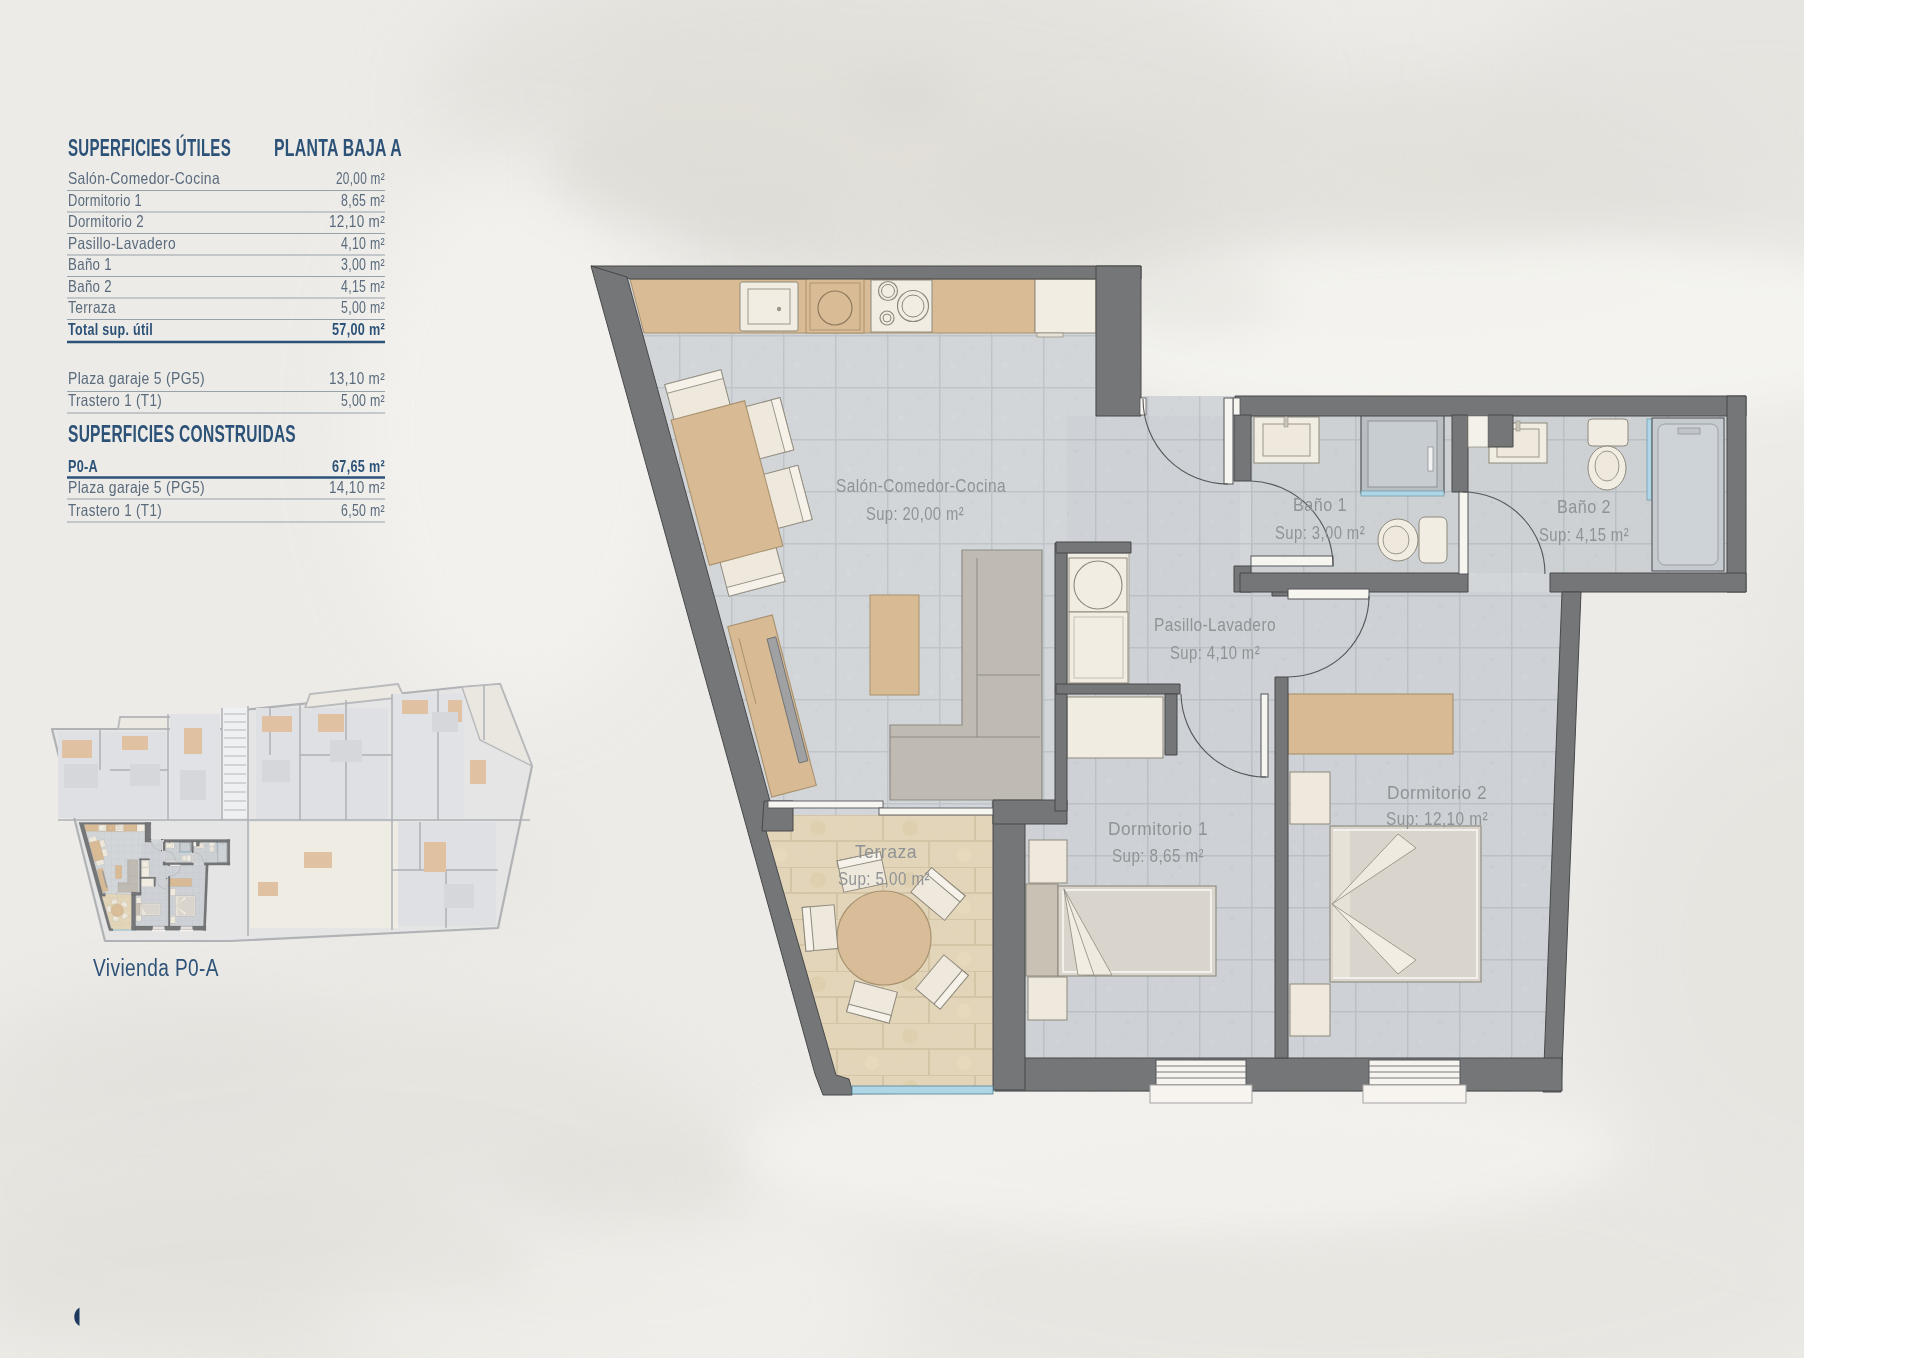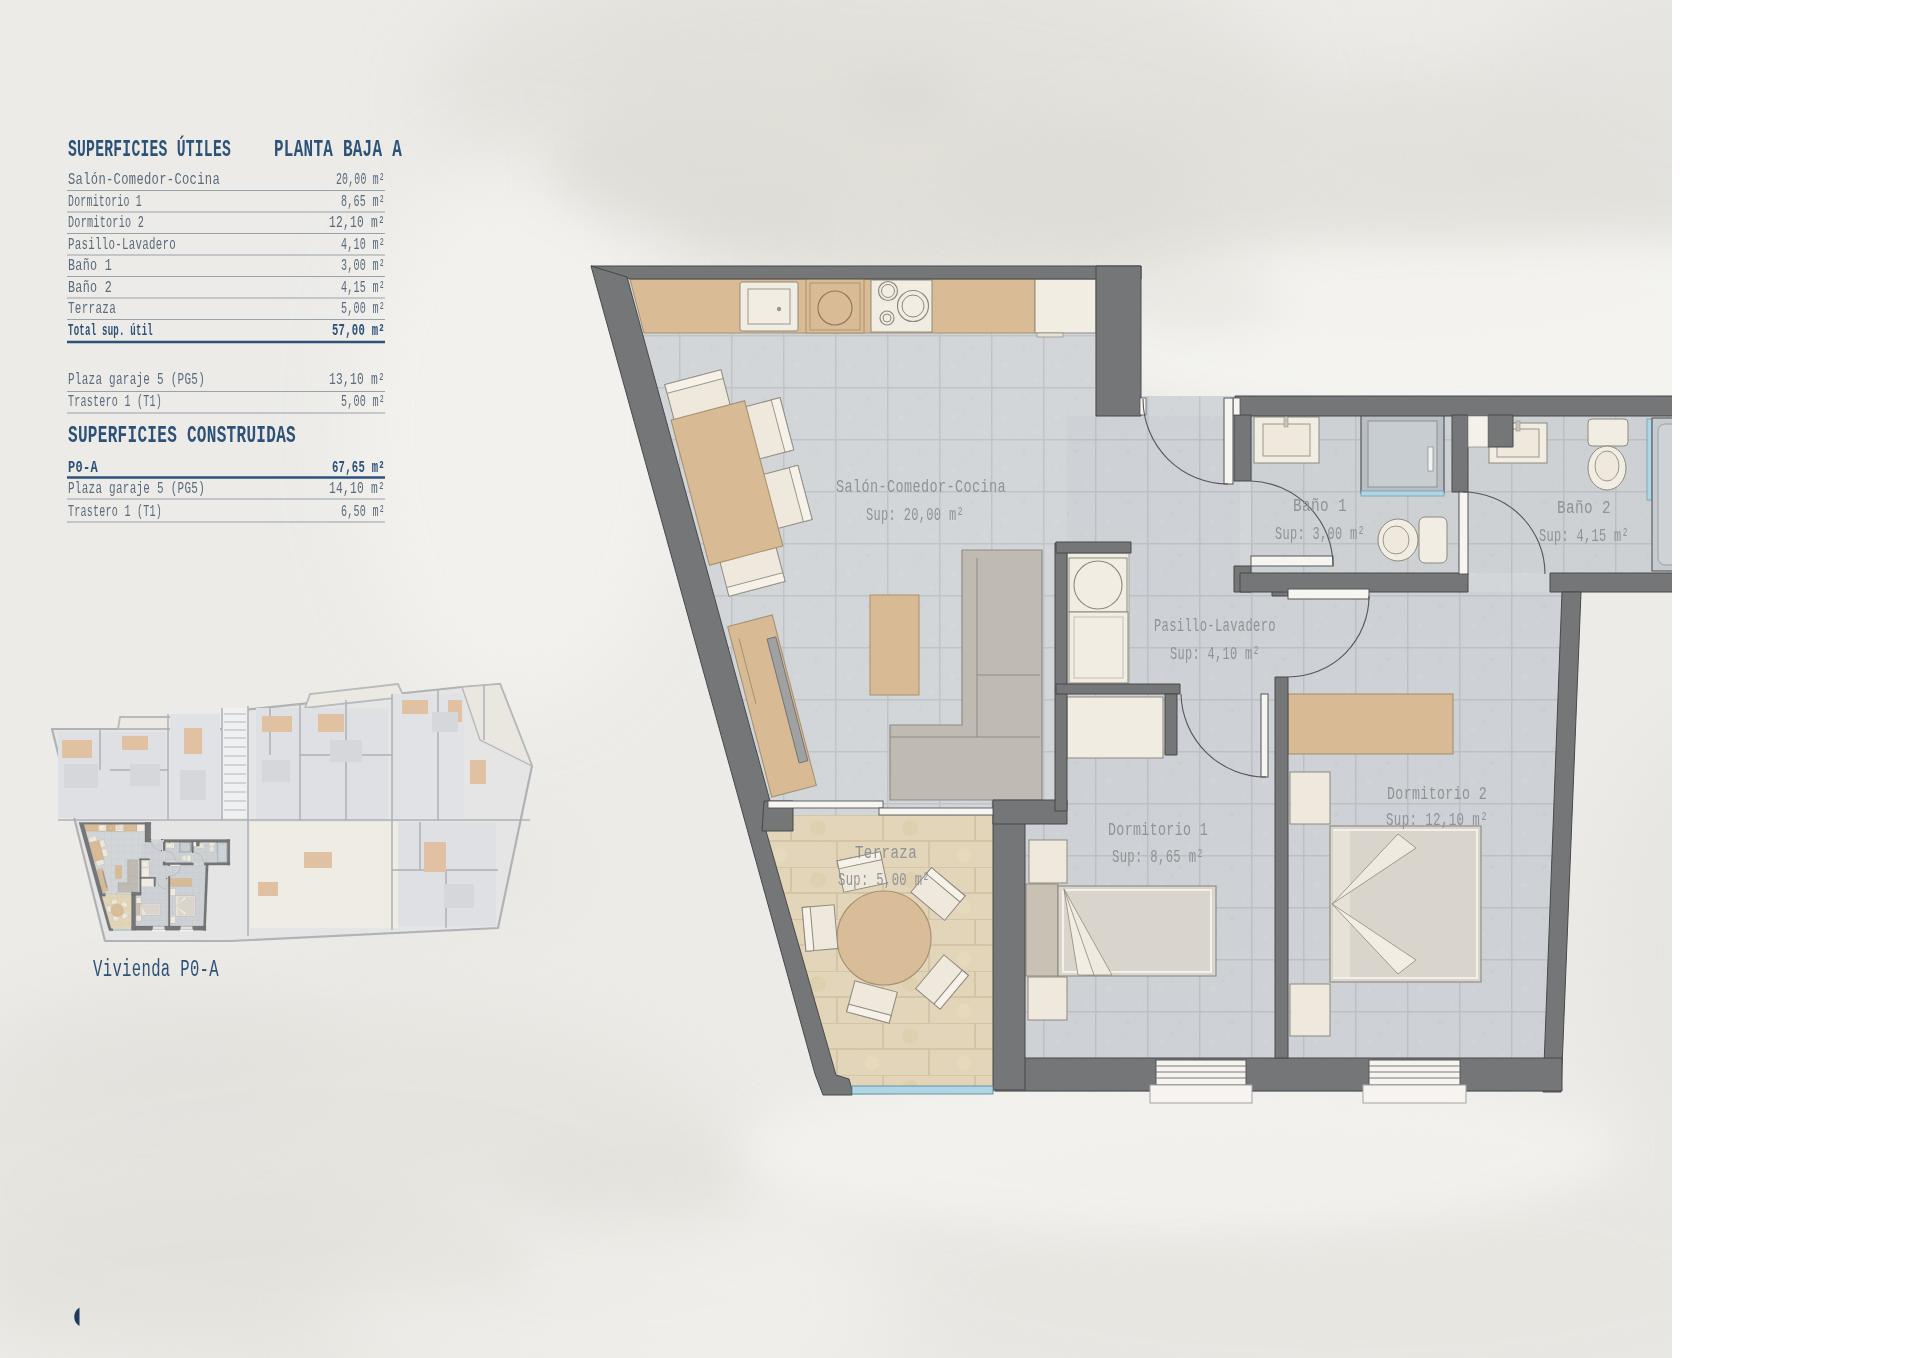--- a/index.html
+++ b/index.html
@@ -1,16 +1,16 @@
 <!DOCTYPE html>
 <html><head>
 <meta charset="utf-8">
 <style>
 html,body{margin:0;padding:0}
-.page{position:relative;width:1672px;height:1358px;background:#ecebe7;overflow:hidden;font-family:Liberation Mono, monospace}
+.page{position:relative;width:1804px;height:1358px;background:#ecebe7;overflow:hidden;font-family:Liberation Sans, sans-serif}
 svg{position:absolute;left:0;top:0}
 </style>
 </head>
 <body>
 <div class="page">
 <svg width="1920" height="1358" viewBox="0 0 1920 1358">
 <defs>
 <filter id="soft" x="-60%" y="-60%" width="220%" height="220%">
           <feGaussianBlur stdDeviation="22"></feGaussianBlur>
         </filter>

